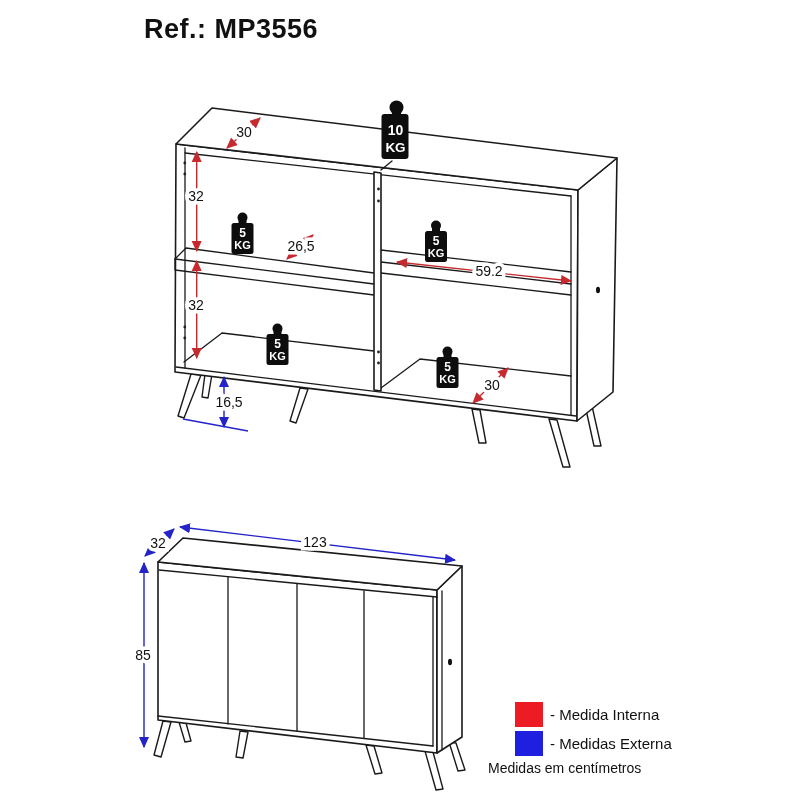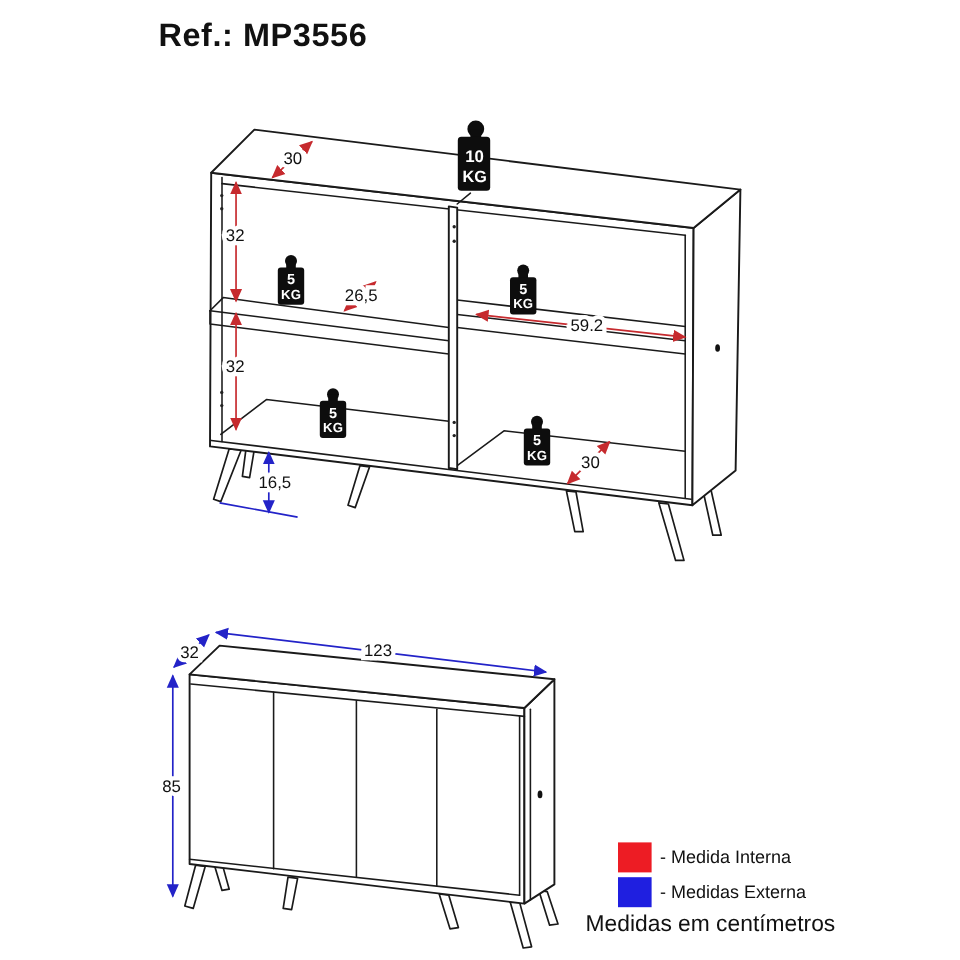--- a/index.html
+++ b/index.html
@@ -1,18 +1,18 @@
 <!DOCTYPE html>
 <html style="--line: #1a1a1a; --internal: #c62a2e; --external: #2323c8; --legend_red: #ed1c24; --legend_blue: #1f1fe0;"><head>
 <meta charset="utf-8">
 <style>
   html,body{margin:0;padding:0;background:#fff;}
   .stage{position:relative;width:800px;height:800px;background:#fff;overflow:hidden;
          font-family:"Liberation Sans",sans-serif;}
-  .title{position:absolute;left:132px;top:14px;font-size:27px;font-weight:bold;color:#111;
+  .title{position:absolute;left:144px;top:14px;font-size:27px;font-weight:bold;color:#111;
          letter-spacing:0.5px;}
   svg{position:absolute;left:0;top:0;}
   .face{fill:#fff;stroke:var(--line);stroke-width:1.6;stroke-linejoin:round;}
   .ln{fill:none;stroke:var(--line);stroke-width:1.3;stroke-linejoin:round;stroke-linecap:round;}
   .leg{fill:#fff;stroke:var(--line);stroke-width:1.4;stroke-linejoin:round;}
   .dim-int{stroke:var(--internal);stroke-width:1.4;fill:none;}
   .dim-ext{stroke:var(--external);stroke-width:1.4;fill:none;}
   .mk-int{fill:var(--internal);}
   .mk-ext{fill:var(--external);}
   .dimlabel{font-family:"Liberation Sans",sans-serif;font-size:14px;fill:#111;
@@ -21,21 +21,21 @@
   .wtext{font-family:"Liberation Sans",sans-serif;font-weight:bold;fill:#fff;text-anchor:middle;}
   .w-lg1{font-size:14px;} .w-lg2{font-size:13.5px;}
   .w-sm1{font-size:12px;} .w-sm2{font-size:11px;}
   .hole{fill:#222;}
   .legend{position:absolute;left:488px;top:702px;width:210px;color:#111;}
   .legend-row{display:flex;align-items:center;gap:7px;margin-bottom:4px;padding-left:27px;}
   .swatch{width:28px;height:25px;display:inline-block;flex:0 0 auto;}
   .swatch.red{background:var(--legend_red);}
   .swatch.blue{background:var(--legend_blue);}
   .legend-label{font-size:15px;}
-  .legend-note{font-size:19px;margin-top:3px;}
+  .legend-note{font-size:14px;margin-top:3px;}
 </style>
 </head>
 <body>
 
 <div class="stage">
 
   <div class="title">Ref.: MP3556</div>
 
   <svg width="800" height="800" viewBox="0 0 800 800">
     <defs>

